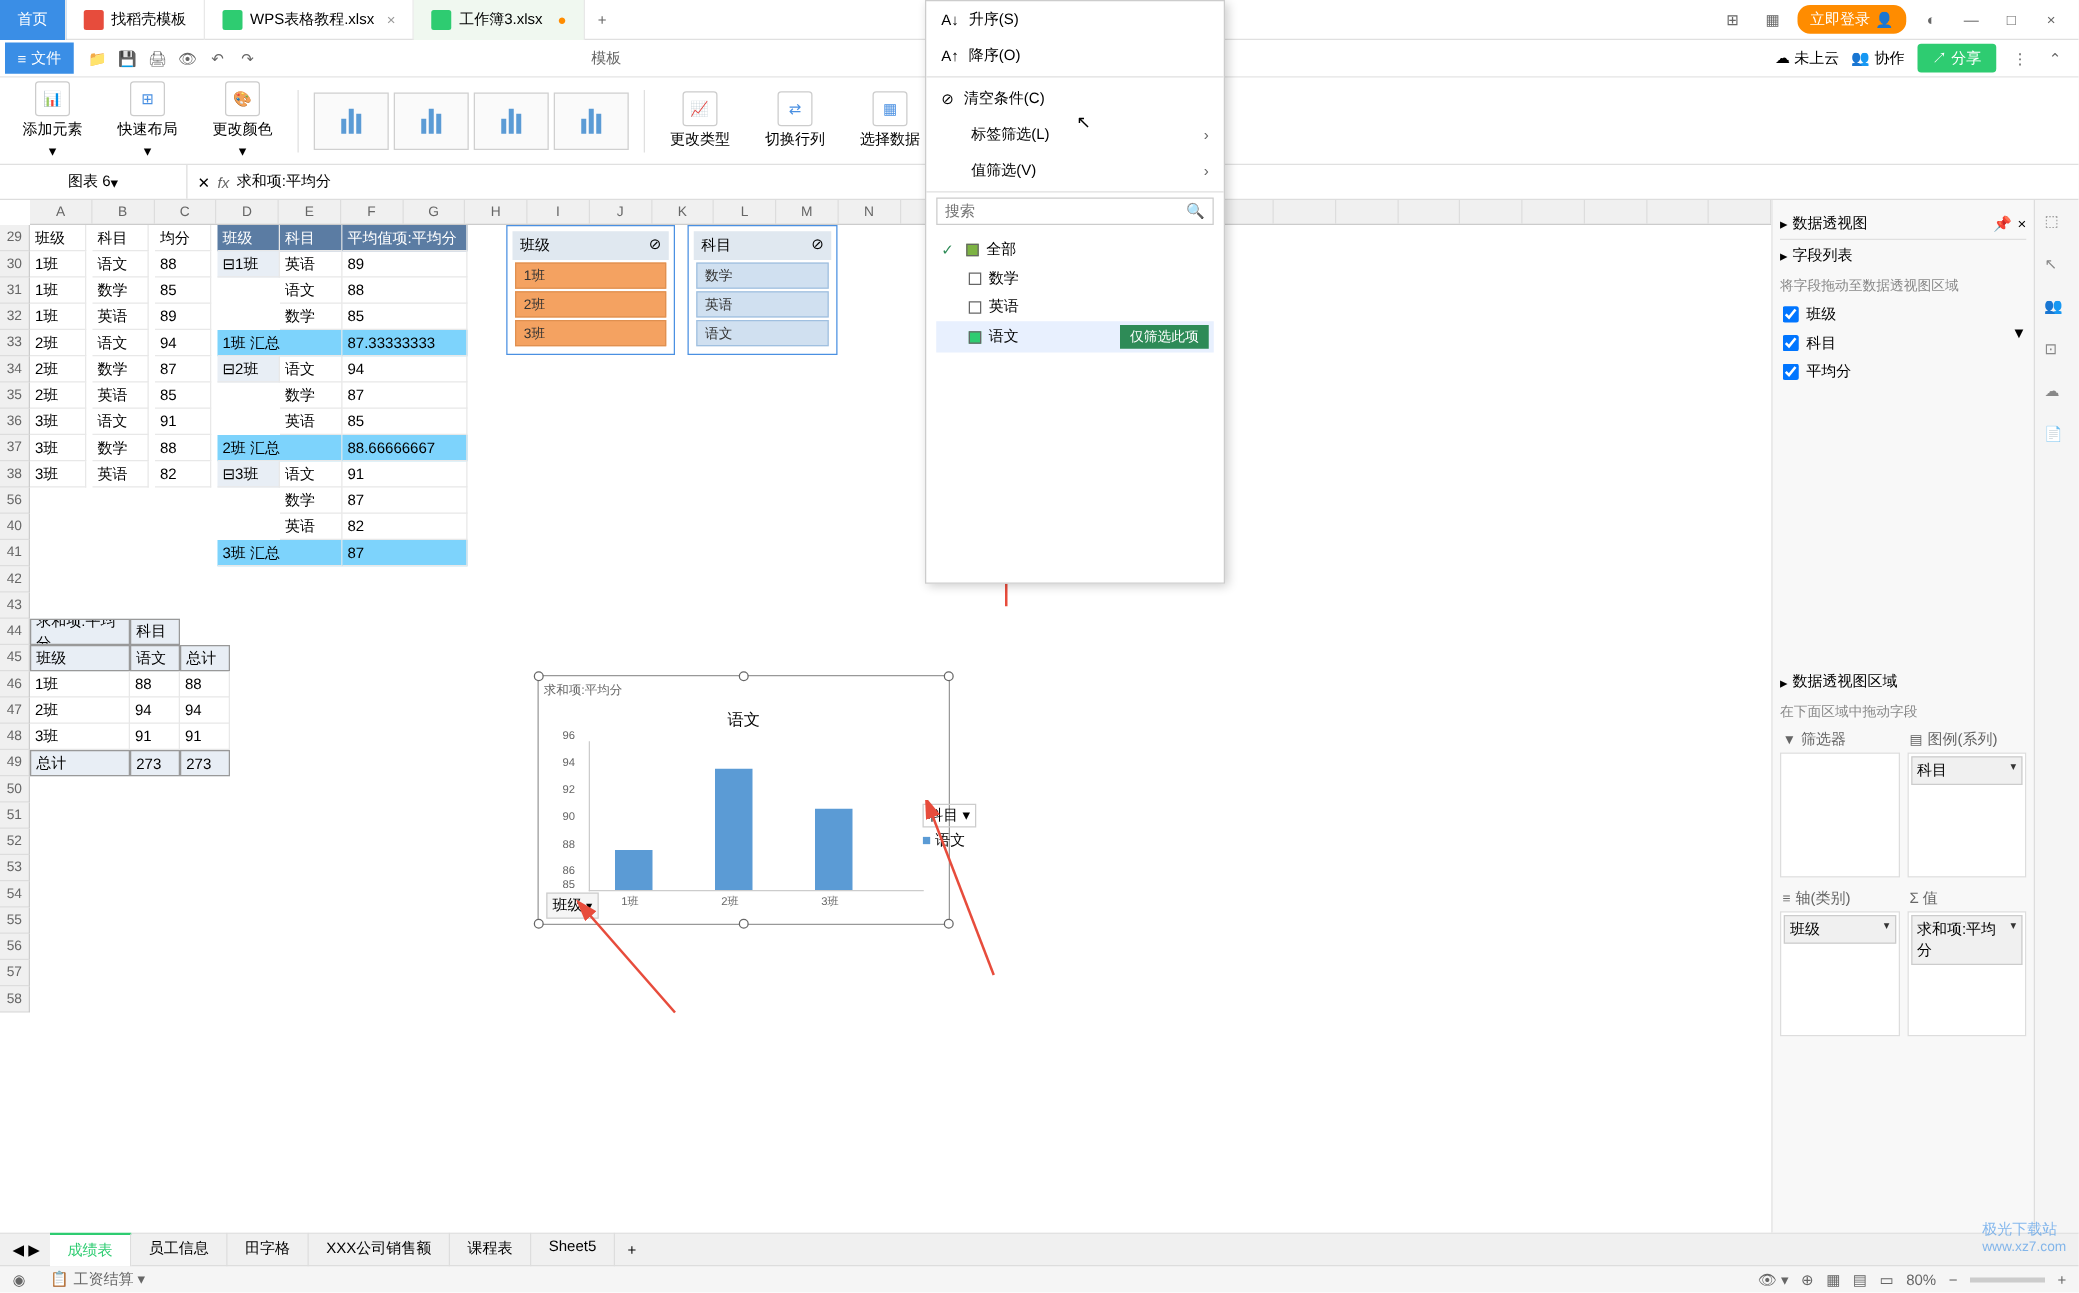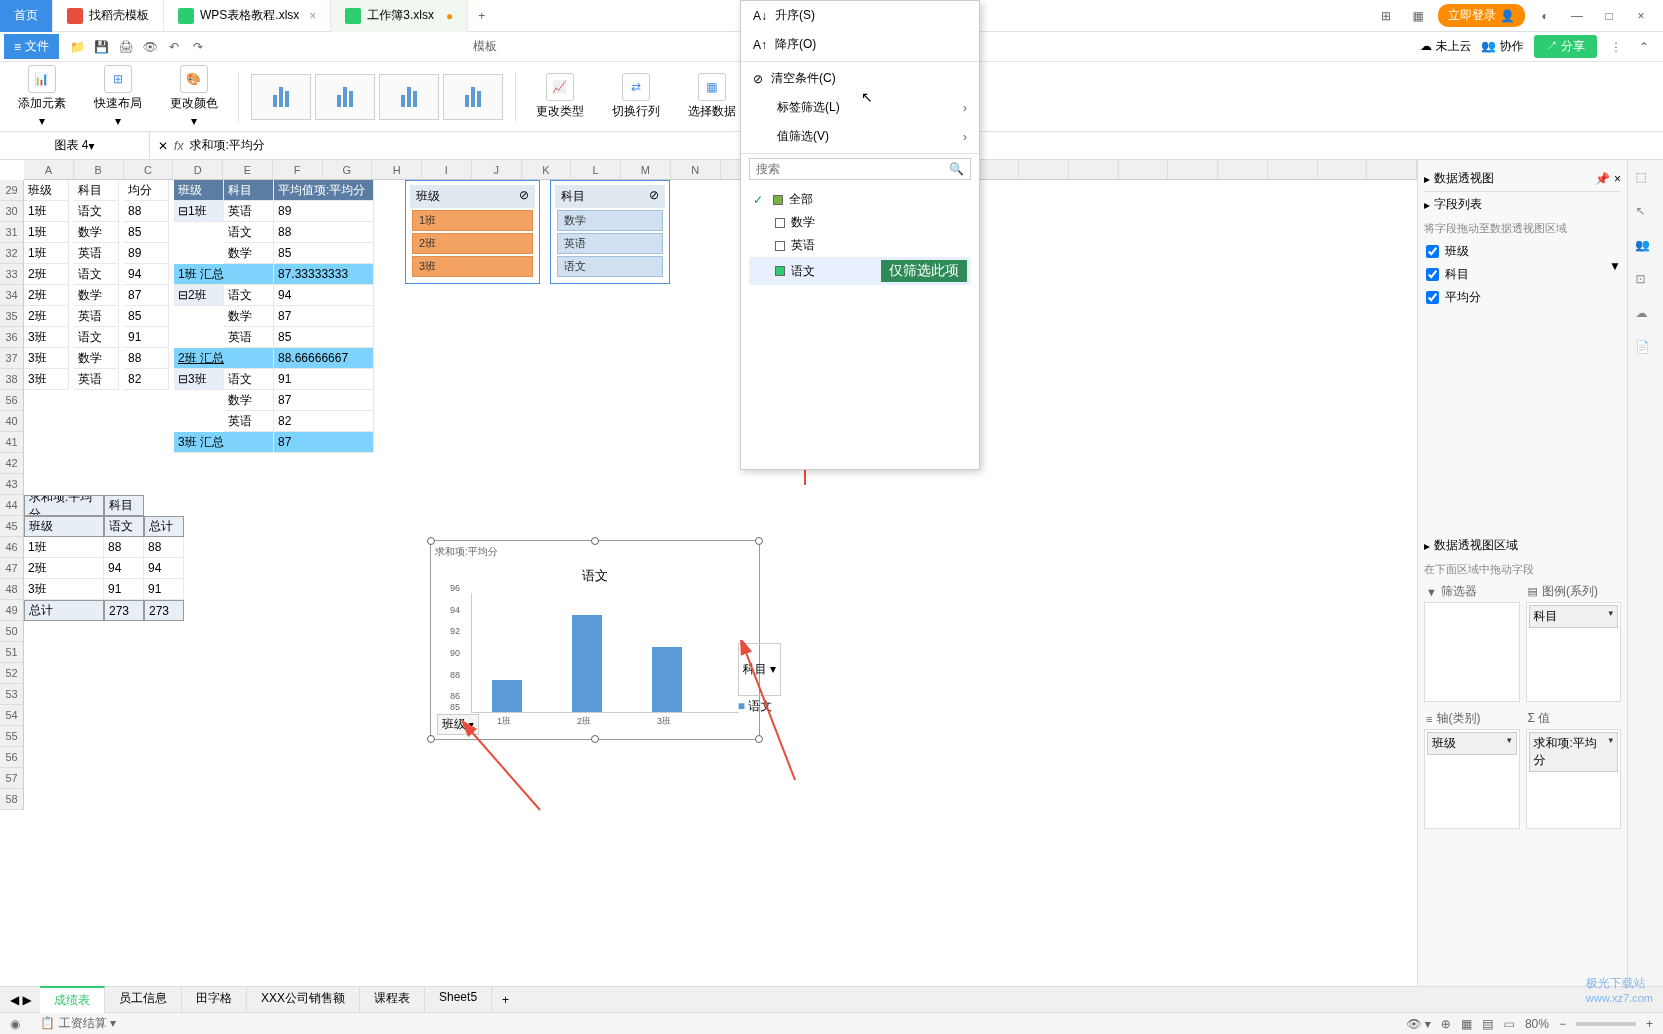--- a/index.html
+++ b/index.html
@@ -64,21 +64,21 @@
 .pc-dd{position:absolute;bottom:4px;left:6px;border:1px solid #ccc;padding:1px 4px;font-size:10px;background:#f5f5f5}
 .filter-menu{position:absolute;left:740px;top:0;width:240px;background:#fff;border:1px solid #ccc;box-shadow:2px 2px 8px rgba(0,0,0,.2);z-index:1000}
 .fm-item{padding:6px 12px;display:flex;align-items:center;gap:8px}
 .fm-sep{height:1px;background:#e0e0e0;margin:2px 0}
 .fm-arrow{margin-left:auto;color:#666}
 .fm-search{margin:4px 8px;border:1px solid #ccc;padding:3px 6px;display:flex;align-items:center}
 .fm-search input{border:none;outline:none;flex:1;font-size:12px}
 .fm-list{max-height:200px;padding:4px 8px}
 .fm-chk{display:flex;align-items:center;gap:6px;padding:3px 4px}
 .fm-chk.hover{background:#e8f0fe}
-.fm-only{background:#2e8b57;color:#fff;padding:2px 8px;font-size:14px;margin-left:auto}
+.fm-only{background:#2e8b57;color:#fff;padding:2px 8px;font-size:11px;margin-left:auto}
 .fm-btns{display:flex;gap:8px;padding:8px;justify-content:center}
 .fm-btn{border:1px solid #ccc;padding:4px 24px;background:#fff}
 .right-panel{width:210px;background:#f8f8f8;border-left:1px solid #ddd;display:flex;flex-direction:column;padding:6px}
 .rp-title{font-weight:500;padding:4px 0;border-bottom:1px solid #e0e0e0;display:flex;align-items:center;gap:4px}
 .rp-hint{font-size:11px;color:#888;padding:4px 0}
 .rp-chk{display:flex;align-items:center;gap:6px;padding:3px 2px}
 .rp-section{margin-top:auto}
 .rp-areas{display:grid;grid-template-columns:1fr 1fr;gap:6px}
 .rp-area{background:#fff;border:1px solid #ddd;min-height:100px;padding:2px}
 .rp-area-hdr{font-size:11px;color:#666;padding:2px;display:flex;align-items:center;gap:4px}
@@ -207,21 +207,21 @@
       </div>
     <div class="rb-sep"></div>
     <span>按钮 科</span>
     <div class="rb-btn">
         <div class="ico">⚙</div>
         <span>设置</span>
       </div>
   </div>
 
   <div class="namebox-row">
-    <div class="namebox"><span>图表 4</span> ▾</div>
+    <div class="namebox"><span>图表 6</span> ▾</div>
     <div class="fx-area">
       <span>✕</span>
       <span class="fx-lbl">fx</span>
       <span>求和项:平均分</span>
     </div>
   </div>
 
   <div class="main">
     <div class="sheet">
       <div class="colhdr" id="colhdr">
@@ -329,21 +329,21 @@
           <div class="gcell " style="left: 250px; top: 63px; width: 100px;">85</div>
           <div class="gcell sum-cell" style="left: 150px; top: 84px; width: 100px;">1班 汇总</div>
           <div class="gcell sum-cell" style="left: 250px; top: 84px; width: 100px;">87.33333333</div>
           <div class="gcell data-cell" style="left: 150px; top: 105px; width: 50px;">⊟2班</div>
           <div class="gcell " style="left: 200px; top: 105px; width: 50px;">语文</div>
           <div class="gcell " style="left: 250px; top: 105px; width: 100px;">94</div>
           <div class="gcell " style="left: 200px; top: 126px; width: 50px;">数学</div>
           <div class="gcell " style="left: 250px; top: 126px; width: 100px;">87</div>
           <div class="gcell " style="left: 200px; top: 147px; width: 50px;">英语</div>
           <div class="gcell " style="left: 250px; top: 147px; width: 100px;">85</div>
-          <div class="gcell sum-cell" style="left: 150px; top: 168px; width: 100px; text-decoration: underline;">2班 汇总</div>
+          <div class="gcell sum-cell" style="left: 150px; top: 168px; width: 100px;">2班 汇总</div>
           <div class="gcell sum-cell" style="left: 250px; top: 168px; width: 100px;">88.66666667</div>
           <div class="gcell data-cell" style="left: 150px; top: 189px; width: 50px;">⊟3班</div>
           <div class="gcell " style="left: 200px; top: 189px; width: 50px;">语文</div>
           <div class="gcell " style="left: 250px; top: 189px; width: 100px;">91</div>
           <div class="gcell " style="left: 200px; top: 210px; width: 50px;">数学</div>
           <div class="gcell " style="left: 250px; top: 210px; width: 100px;">87</div>
           <div class="gcell " style="left: 200px; top: 231px; width: 50px;">英语</div>
           <div class="gcell " style="left: 250px; top: 231px; width: 100px;">82</div>
           <div class="gcell sum-cell" style="left: 150px; top: 252px; width: 100px;">3班 汇总</div>
           <div class="gcell sum-cell" style="left: 250px; top: 252px; width: 100px;">87</div>
@@ -394,21 +394,21 @@
         <div class="pc-handle" style="left:-4px;top:-4px"></div>
         <div class="pc-handle" style="right:-4px;top:-4px"></div>
         <div class="pc-handle" style="left:-4px;bottom:-4px"></div>
         <div class="pc-handle" style="right:-4px;bottom:-4px"></div>
         <div class="pc-handle" style="left:50%;top:-4px;margin-left:-4px"></div>
         <div class="pc-handle" style="left:50%;bottom:-4px;margin-left:-4px"></div>
         <div class="pc-title">求和项:平均分</div>
         <div class="pc-subtitle">语文</div>
         <div class="pc-plot" id="pc-plot">
           <div class="pc-legend">
-            <div style="border:1px solid #ccc;padding:17px 4px"><span>科目</span> ▾</div>
+            <div style="border:1px solid #ccc;padding:0 4px"><span>科目</span> ▾</div>
             <div style="margin-top:2px"><span style="color:#5b9bd5">■</span> <span>语文</span></div>
           </div>
         <div class="pc-ytick" style="bottom: 0%;">85</div>
             <div class="pc-ytick" style="bottom: 9.09091%;">86</div>
             <div class="pc-ytick" style="bottom: 27.2727%;">88</div>
             <div class="pc-ytick" style="bottom: 45.4545%;">90</div>
             <div class="pc-ytick" style="bottom: 63.6364%;">92</div>
             <div class="pc-ytick" style="bottom: 81.8182%;">94</div>
             <div class="pc-ytick" style="bottom: 100%;">96</div>
             <div class="pc-bar" style="left: 20px; height: 27.2727%;"></div>

